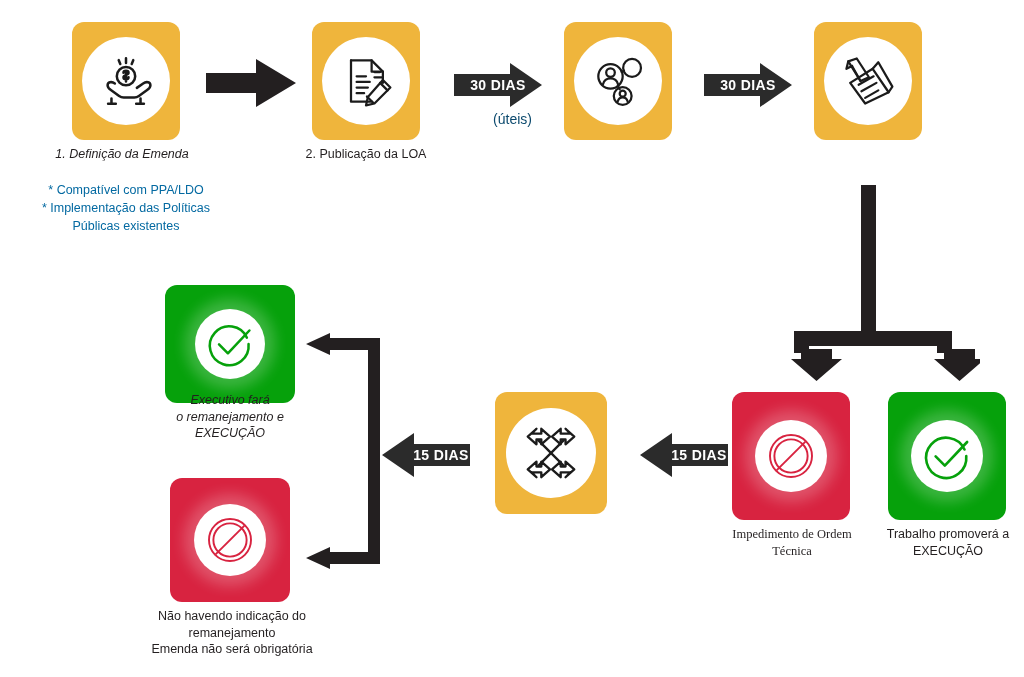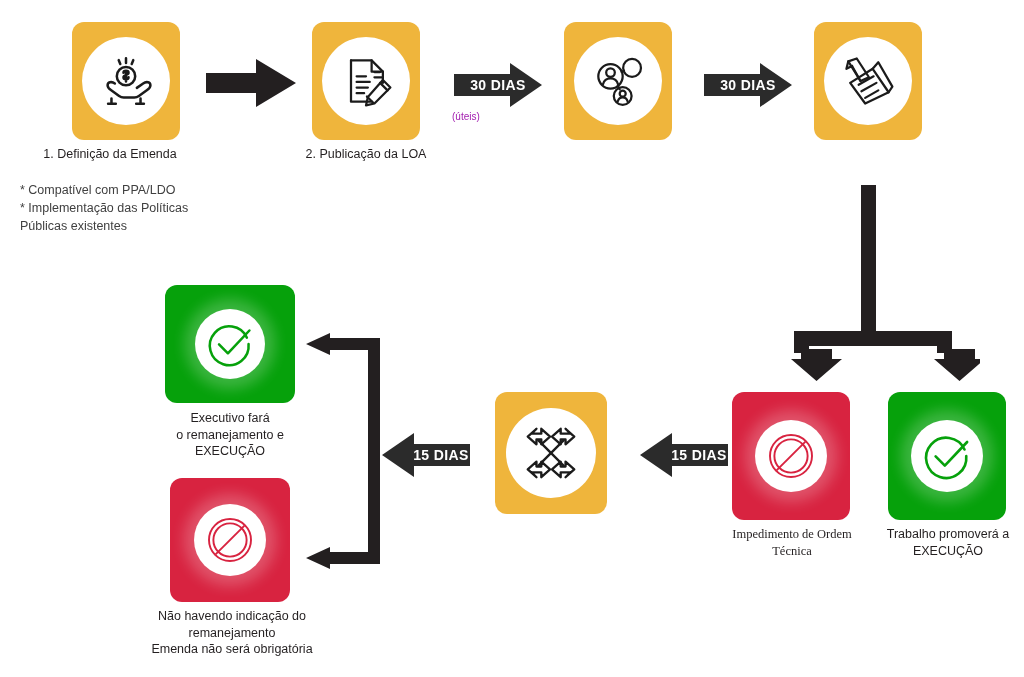--- a/index.html
+++ b/index.html
@@ -46,24 +46,24 @@
   .label{
     position:absolute;
     text-align:center;
     font-size:12.5px;
     line-height:1.32;
     color:#231f20;
     white-space:pre-line;
   }
   .sublabel{
     position:absolute;
-    text-align:left;
+    text-align:center;
     font-size:12.5px;
     line-height:1.42;
-    color:#404040;
+    color:#0369a1;
     white-space:pre-line;
   }
 
   
   .arrow-plain{
     position:absolute;
   }
   .arrow-plain svg{display:block;}
 
   
@@ -81,23 +81,23 @@
     color:#ffffff;
     font-size:14px;
     font-weight:bold;
     letter-spacing:0.4px;
     pointer-events:none;
   }
   .day-arrow.left .daytext{ justify-content:center; padding-left:14px; }
   .day-arrow.right .daytext{ justify-content:center; padding-right:14px; }
   .day-note{
     position:absolute;
-    text-align:left;
-    font-size:10px;
-    color:#a21caf;
+    text-align:right;
+    font-size:14px;
+    color:#0c4a6e;
   }
 
   
   .connector{position:absolute;}
   .connector svg{display:block;}
 </style>
 </head>
 <body>
 
 <div id="stage">
@@ -108,21 +108,21 @@
         <svg width="62" height="62" viewBox="0 0 64 64" fill="none" stroke="#1b1b1b" stroke-width="2.6" stroke-linecap="round" stroke-linejoin="round">
           <circle cx="32" cy="27" r="9.5"></circle>
           <path d="M32 21.5v11M29.4 23.6c0-1.3 1.2-2.1 2.6-2.1s2.6.8 2.6 2.1-1.2 1.9-2.6 2.3-2.6 1-2.6 2.3 1.2 2.1 2.6 2.1 2.6-.8 2.6-2.1"></path>
           <path d="M32 8.5v5M24.5 10.5l1.6 4M39.5 10.5l-1.6 4"></path>
           <path d="M20.5 34.5c-3.5-2.5-7.5-1.2-7.5 1.8 0 2 1.4 3.6 3.4 5l8.5 6.2c1.4 1 3 1.5 4.7 1.5h11c1.7 0 3.3-.5 4.7-1.5l8.5-6.2c2-1.4 3.4-3 3.4-5 0-3-4-4.3-7.5-1.8l-6.5 4.6"></path>
           <path d="M17 50v5.5M47 50v5.5M13.5 55.5h8M42.5 55.5h8"></path>
         </svg>
       </span>
     </div>
   </div>
-  <div class="label" style="left:20px;top:146px;width:180px;">1. Definição da Emenda</div>
+  <div class="label" style="left:32px;top:146px;width:180px;font-style:italic;">1. Definição da Emenda</div>
   <div class="sublabel" style="left:20px;top:182px;width:212px;">* Compatível com PPA/LDO
 * Implementação das Políticas
 Públicas existentes</div>
 
   <div class="arrow-plain" style="left:206px;top:57px;width:92px;height:52px;">
     <svg width="92" height="52" viewBox="0 0 92 52">
       <path d="M0 16 h50 V2 L90 26 L50 50 V36 H0 Z" fill="#231f20"></path>
     </svg>
   </div>
 
@@ -278,21 +278,21 @@
   <div class="node green" style="left:165px;top:285px;width:130px;height:118px;">
     <div class="disc" style="width:70px;height:70px;">
       <span>
         <svg width="54" height="54" viewBox="0 0 64 64" fill="none" stroke="#06a10b" stroke-width="3" stroke-linecap="round" stroke-linejoin="round">
           <path d="M52 24.5A23 23 0 1 0 54 32"></path>
           <path d="M19 32.5 L29.5 43 L55 16"></path>
         </svg>
       </span>
     </div>
   </div>
-  <div class="label" style="left:160px;top:410px;width:140px;">Executivo fará
+  <div class="label" style="left:160px;top:392px;width:140px;font-style:italic;">Executivo fará
 o remanejamento e
 EXECUÇÃO</div>
 
   <div class="node red" style="left:170px;top:478px;width:120px;height:124px;">
     <div class="disc" style="width:72px;height:72px;">
       <span>
         <svg width="56" height="56" viewBox="0 0 64 64" fill="none" stroke="#d82340" stroke-width="2.2">
           <circle cx="32" cy="32" r="24"></circle>
           <circle cx="32" cy="32" r="19"></circle>
           <line x1="15.5" y1="48.5" x2="48.5" y2="15.5"></line>

